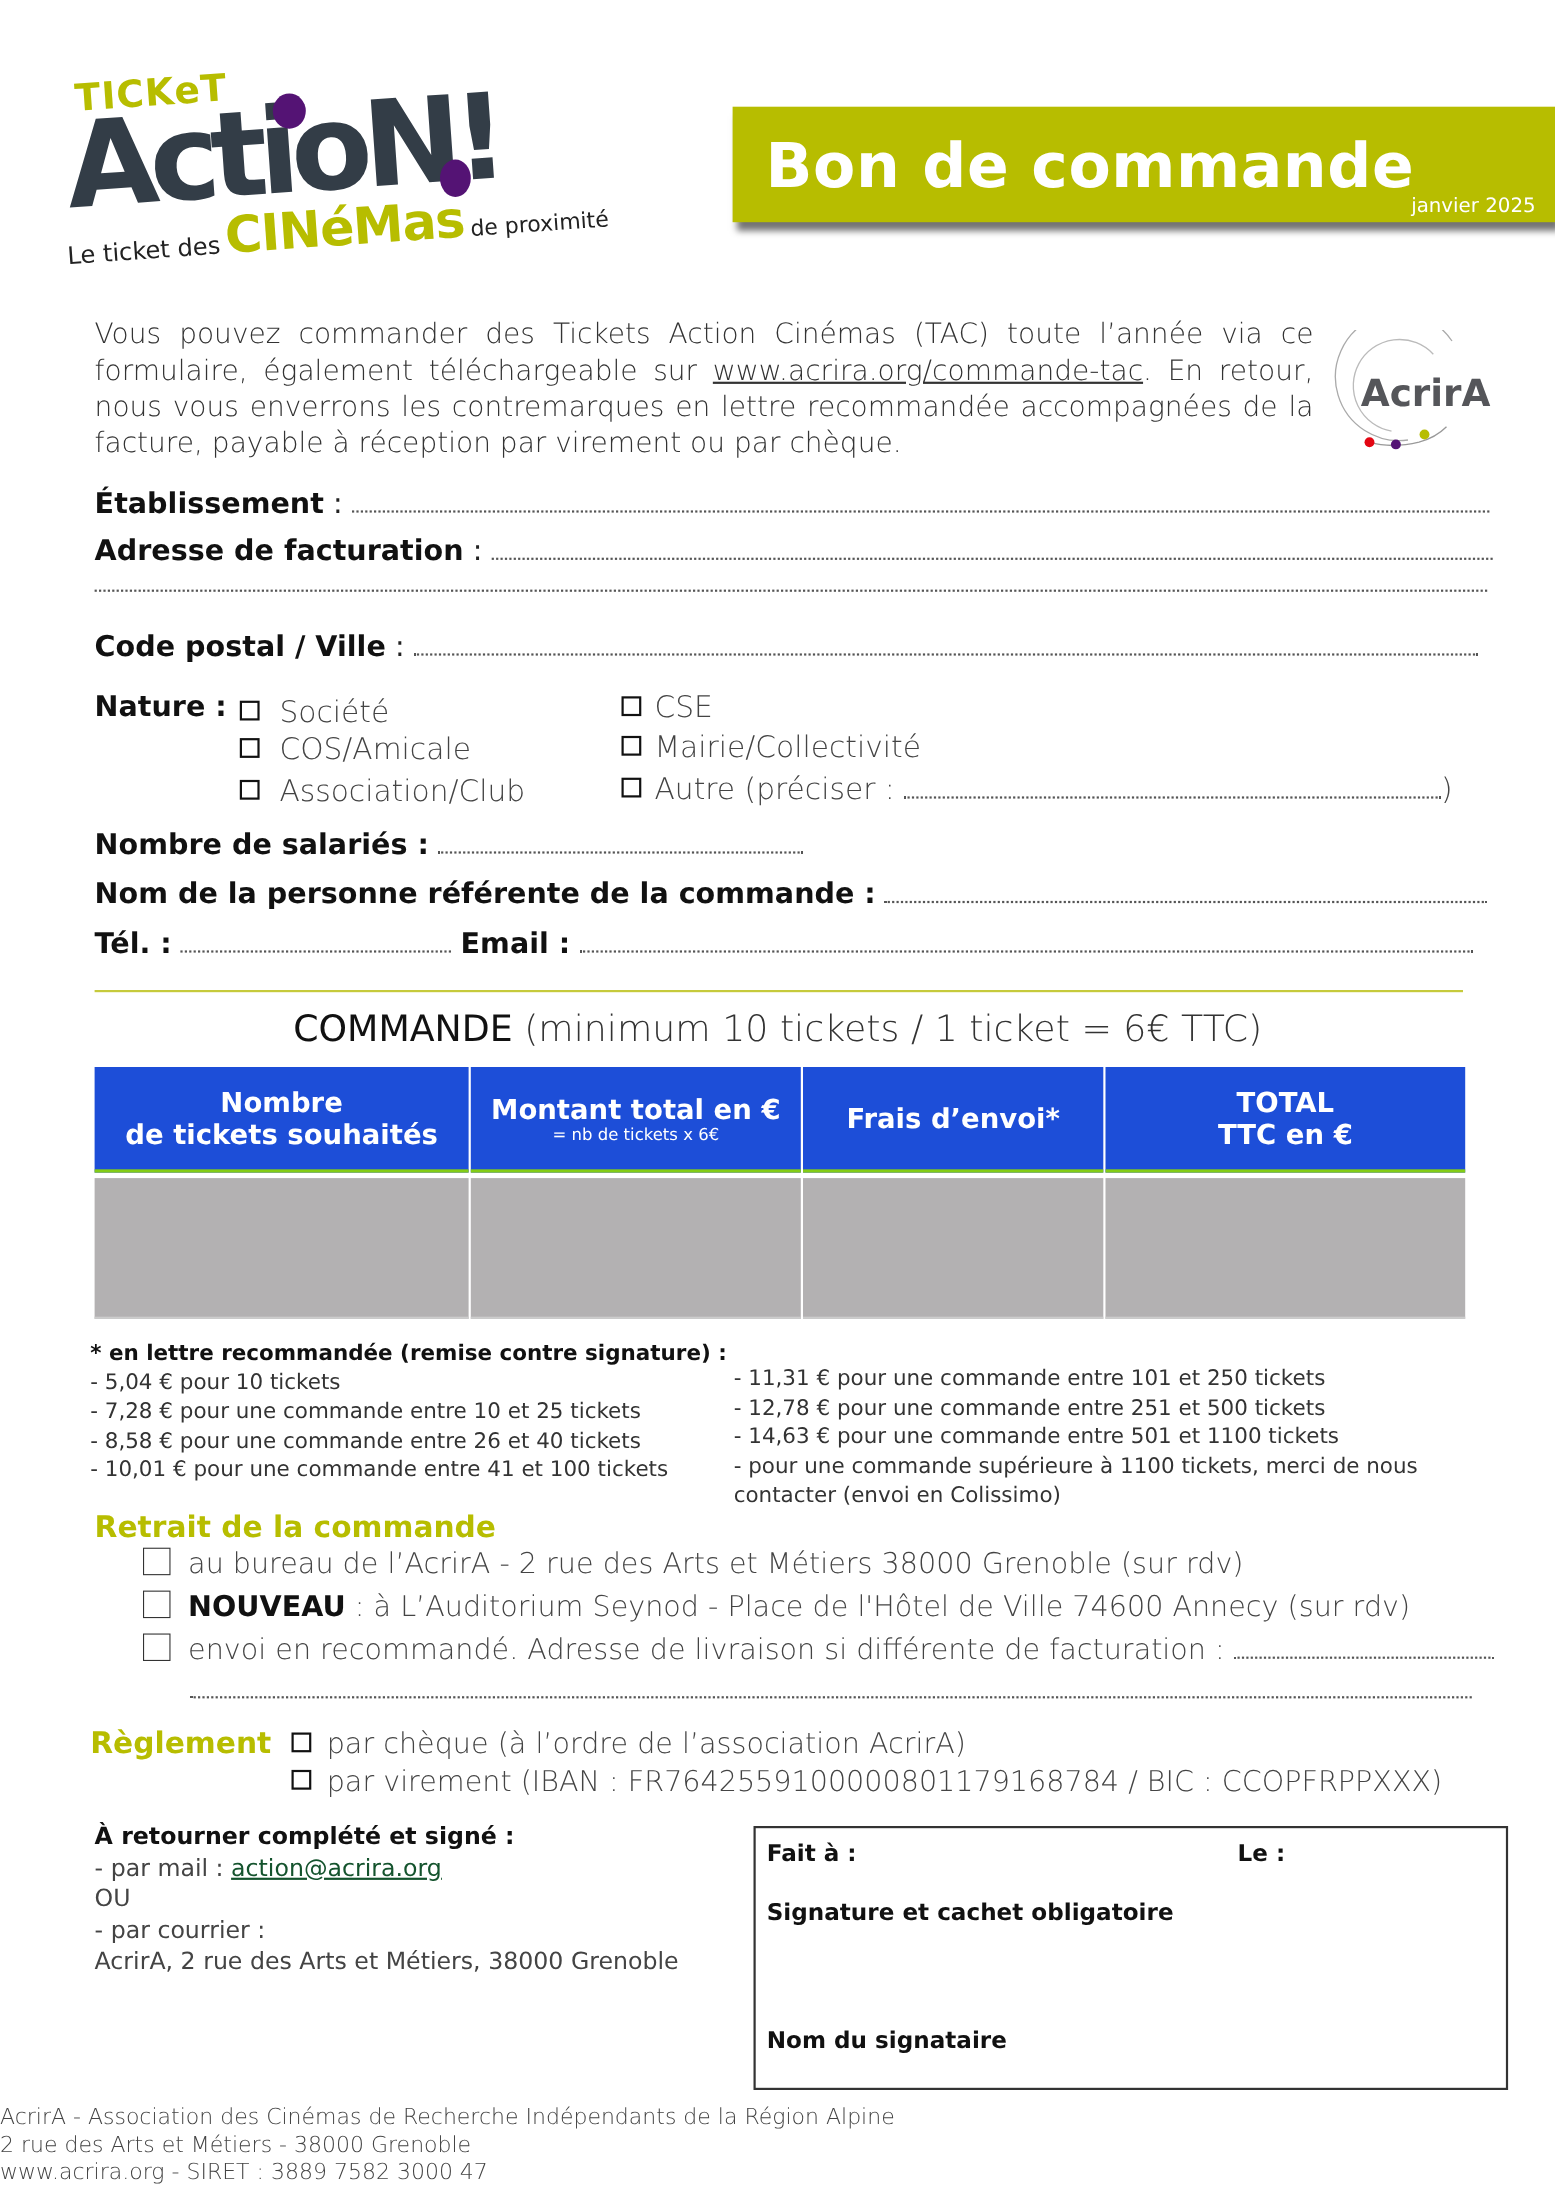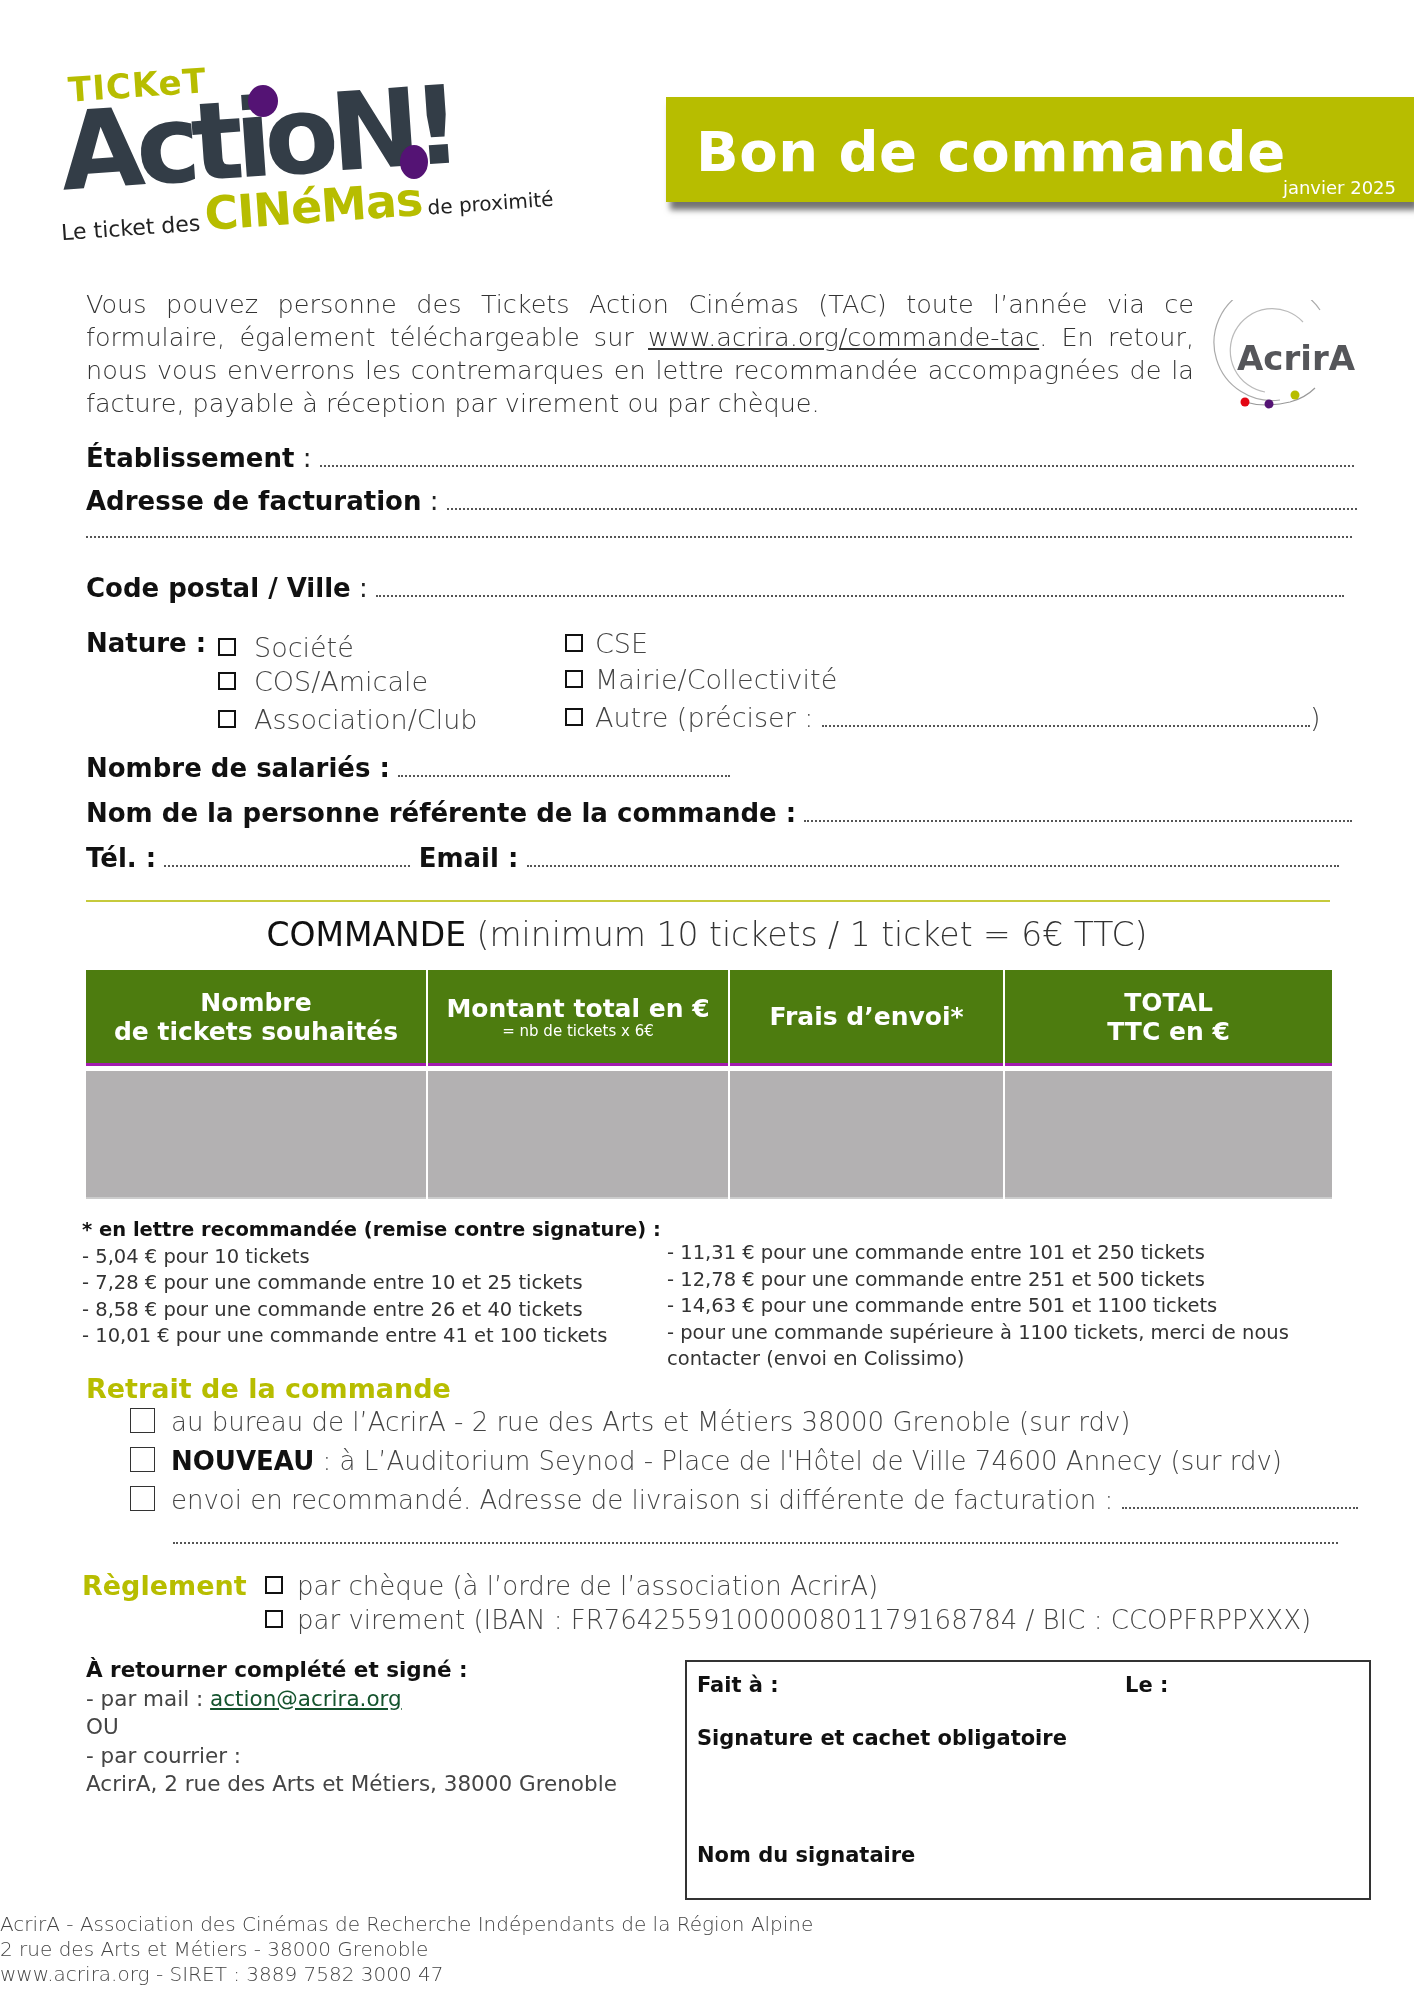--- a/index.html
+++ b/index.html
@@ -42,21 +42,21 @@
   .box-lg { width: 25px; height: 25px; border: 1.5px solid #333; margin-right: 16px; }
 
   .hr-green { left: 86px; top: 900px; width: 1244px; height: 2px; background: #c6ca3c; }
 
   .commande-title { left: 0; width: 1414px; top: 915px; text-align: center; font-size: 33px; color: #111; }
   .commande-title b { font-weight: 400; }
   .commande-title span.sub { font-weight: 300; color: #333; }
 
   
   .tbl { left: 86px; top: 970px; width: 1244px; display: grid; grid-template-columns: 340px 300px 273px 327px; column-gap: 2px; }
-  .th { background: #4d7c0f; color: #fff; height: 96px; display: flex; flex-direction: column; align-items: center; justify-content: center; text-align: center; font-weight: 700; font-size: 25px; line-height: 29px; border-bottom: 3px solid #a21caf; }
+  .th { background: #1d4ed8; color: #fff; height: 96px; display: flex; flex-direction: column; align-items: center; justify-content: center; text-align: center; font-weight: 700; font-size: 25px; line-height: 29px; border-bottom: 3px solid #84cc16; }
   .th .small { font-weight: 400; font-size: 15px; line-height: 16px; }
   .td { background: #b3b1b2; height: 128px; margin-top: 5px; border-bottom: 2px solid #ccc; }
 
   
   .notes-left { left: 82px; top: 1217px; font-size: 19.5px; line-height: 26.5px; color: #333; white-space: nowrap; }
   .notes-left .bold { font-weight: 700; color: #111; }
   .notes-right { left: 667px; top: 1240px; width: 680px; font-size: 19.5px; line-height: 26.5px; color: #333; }
 
   
   .sec-title { font-size: 27px; font-weight: 700; color: #b7bd00; }
@@ -91,21 +91,21 @@
     <span class="logo-prox">de proximité</span>
   </div>
 </div>
 
 <div class="abs banner">
   <div class="abs banner-title">Bon de commande</div>
   <div class="abs banner-date">janvier 2025</div>
 </div>
 
 <div class="abs intro" style="width:1108px;">
-  <span>Vous pouvez personne des Tickets Action Cinémas (TAC) toute l’année via ce formulaire, également téléchargeable sur </span><a>www.acrira.org/commande-tac</a><span>. En retour, nous vous enverrons les contremarques en lettre recommandée accompagnées de la facture, payable à réception par virement ou par chèque.</span>
+  <span>Vous pouvez commander des Tickets Action Cinémas (TAC) toute l’année via ce formulaire, également téléchargeable sur </span><a>www.acrira.org/commande-tac</a><span>. En retour, nous vous enverrons les contremarques en lettre recommandée accompagnées de la facture, payable à réception par virement ou par chèque.</span>
 </div>
 
 <div class="abs acrira-logo">
   <svg width="160" height="110">
     <path d="M 75 100 A 58 58 0 1 1 115 10" fill="none" stroke="#aaa" stroke-width="1.2"></path>
     <path d="M 60 92 A 42 42 0 1 1 98 22" fill="none" stroke="#bbb" stroke-width="1.2"></path>
     <path d="M 40 102 Q 60 108 85 102 Q 100 98 110 88" fill="none" stroke="#999" stroke-width="1.2"></path>
     <circle cx="40" cy="102" r="4.5" fill="#e30613"></circle>
     <circle cx="64" cy="104" r="4.5" fill="#541374"></circle>
     <circle cx="90" cy="95" r="4.5" fill="#b7bd00"></circle>

